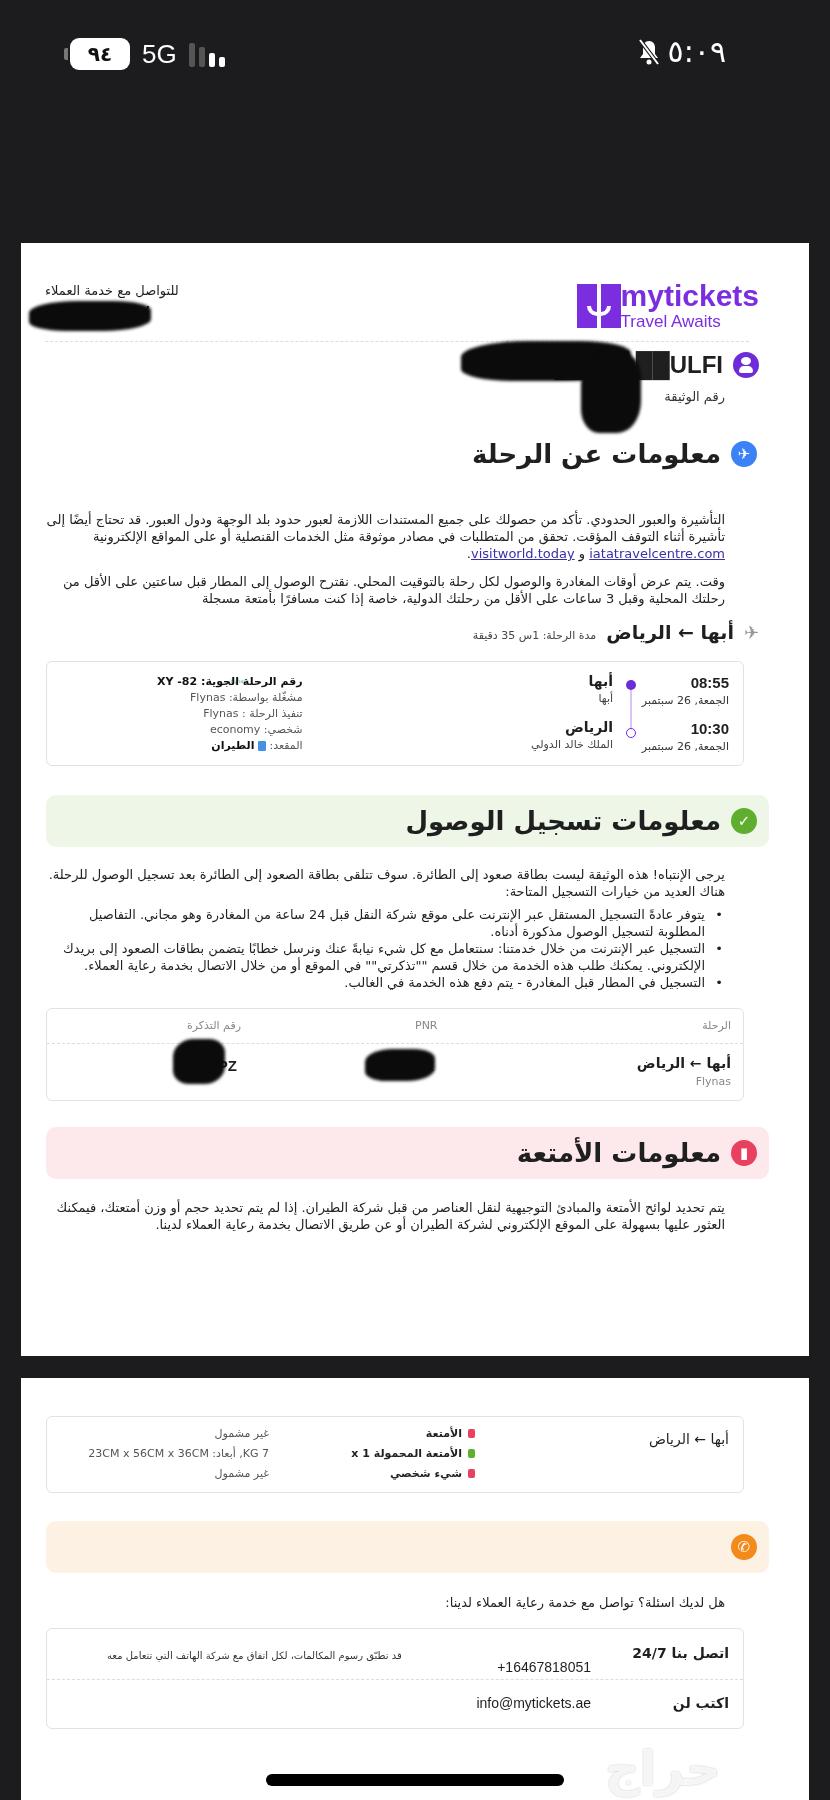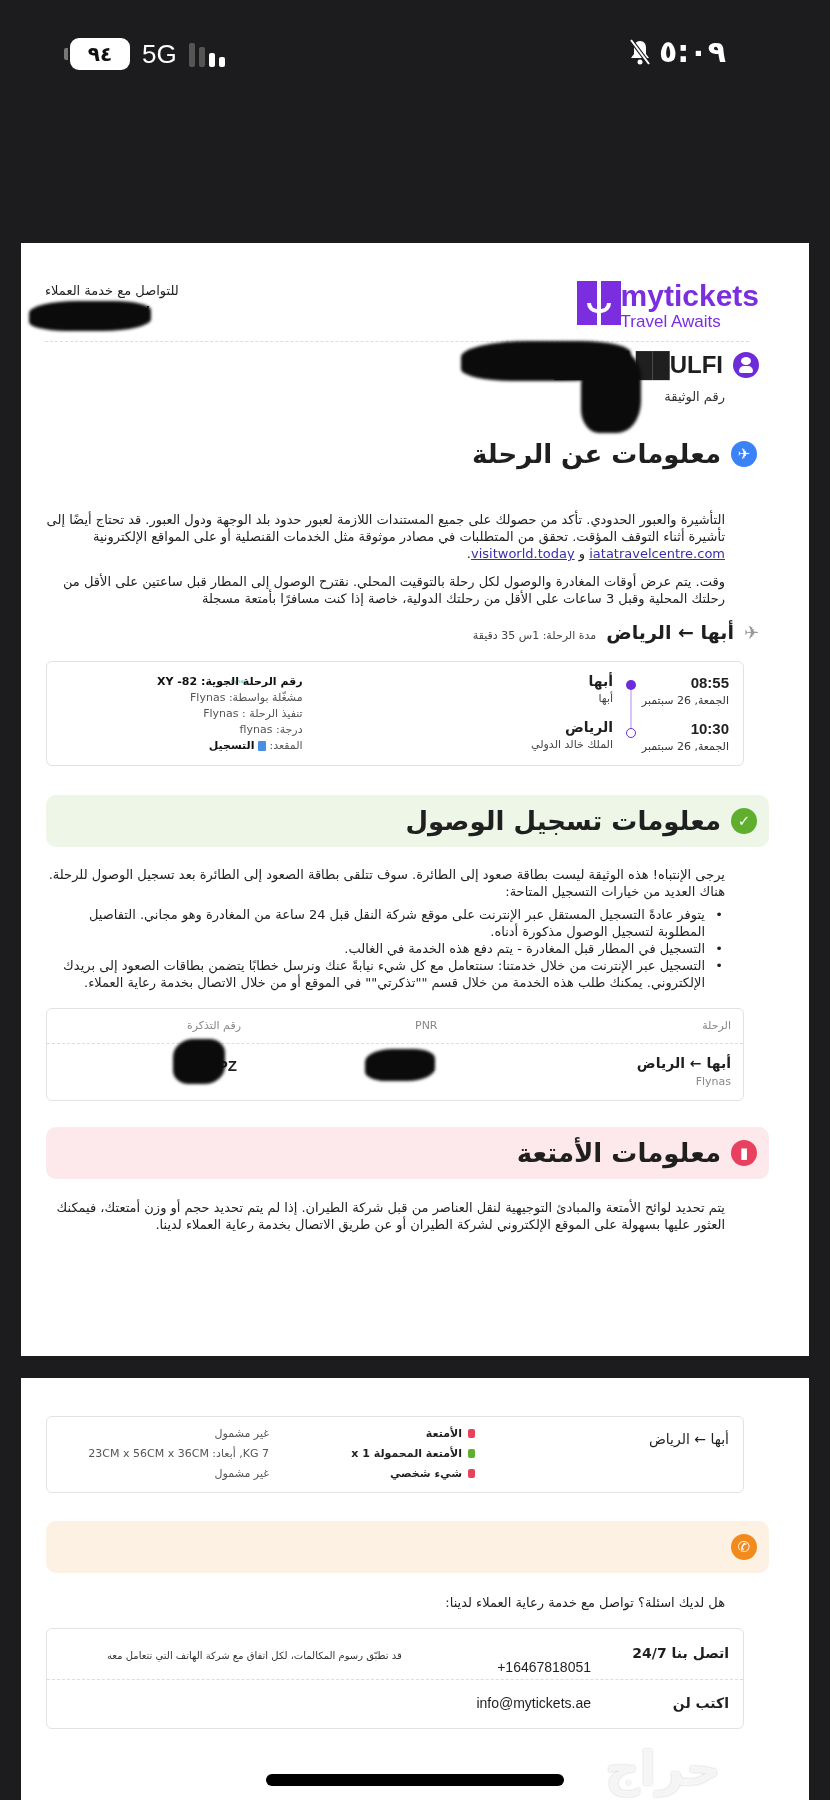--- a/index.html
+++ b/index.html
@@ -5,30 +5,30 @@
   * { box-sizing: border-box; margin: 0; padding: 0; }
   body { width: 830px; height: 1800px; background: #1c1c1e; font-family: "DejaVu Sans", sans-serif; overflow: hidden; position: relative; color: #1f1f1f; }
   .statusbar { position: absolute; top: 0; left: 0; width: 830px; height: 110px; color: #fff; }
   .sb-left { position: absolute; left: 70px; top: 38px; display: flex; align-items: center; gap: 12px; }
   .battery { position: relative; background: #fff; color: #111; border-radius: 9px; width: 60px; height: 32px; display: flex; align-items: center; justify-content: center; font-weight: bold; font-size: 20px; }
   .battery::before { content: ""; position: absolute; left: -6px; top: 10px; width: 4px; height: 12px; background: #777; border-radius: 2px 0 0 2px; }
   .net { font-size: 26px; font-family: "Liberation Sans", sans-serif; }
   .signal { display: flex; align-items: flex-end; gap: 4px; height: 26px; }
   .signal span { width: 6px; background: #fff; border-radius: 2px; }
   .signal span.dim { background: #555; }
-  .sb-right { position: absolute; right: 104px; top: 34px; display: flex; align-items: center; gap: 8px; font-size: 30px; font-weight: bold; }
+  .sb-right { position: absolute; right: 104px; top: 34px; display: flex; align-items: center; gap: 8px; font-size: 30px; font-weight: normal; }
   .bell { width: 22px; height: 28px; position: relative; }
 
   .page { position: absolute; left: 21px; width: 788px; background: #fff; }
   .page1 { top: 243px; height: 1113px; }
   .page2 { top: 1378px; height: 422px; }
   .rtl { direction: rtl; text-align: right; }
 
   .header { position: absolute; top: 0; left: 0; right: 0; height: 130px; }
-  .logo { position: absolute; right: 50px; top: 38px; display: flex; align-items: flex-start; direction: ltr; padding-left: 41px; }
+  .logo { position: absolute; right: 50px; top: 38px; display: flex; align-items: center; direction: ltr; padding-left: 41px; }
   .logo-mark { width: 44px; height: 44px; background: #7b2ee0; position: relative; }
   .logo-mark::after { content: ""; position: absolute; left: 20px; top: 0; width: 4px; height: 44px; background: #fff; }
   .logo-mark .smile { position: absolute; left: 10px; top: 22px; width: 24px; height: 10px; border: 4px solid #fff; border-top: none; border-radius: 0 0 14px 14px; z-index: 2; }
   .logo-text { color: #7b2ee0; font-family: "Liberation Sans", sans-serif; line-height: 1; }
   .logo-text .name { font-size: 30px; font-weight: bold; }
   .logo-text .tag { font-size: 17px; margin-top: 2px; }
   .support { position: absolute; left: 24px; top: 40px; font-size: 13px; }
   .support .code { font-size: 20px; margin-top: 4px; font-family: "Liberation Sans", sans-serif; letter-spacing: 1px; }
   .redact { position: absolute; background: #0b0b0b; border-radius: 40% 30% 40% 30%; filter: blur(1.5px); }
   .divider-dot { position: absolute; left: 24px; right: 60px; top: 98px; border-top: 1px dashed #ddd; }
@@ -169,38 +169,38 @@
     <div class="dot-empty"></div>
     <div class="fc-city" style="top:11px;">أبها</div>
     <div class="fc-sub" style="top:30px;">أبها</div>
     <div class="fc-city" style="top:57px;">الرياض</div>
     <div class="fc-sub" style="top:76px;">الملك خالد الدولي</div>
     <div class="airline-mini">flynas</div>
     <div class="fc-details">
       <div class="strong">رقم الرحلة الجوية: 82- XY</div>
       <div>مشغّلة بواسطة: Flynas</div>
       <div>تنفيذ الرحلة : Flynas</div>
-      <div>درجة: flynas</div>
+      <div>شخصي: economy</div>
       <div>
         <span>المقعد:</span>
         <span class="seat-icon"></span>
-        <span class="strong">التسجيل</span>
+        <span class="strong">الطيران</span>
       </div>
     </div>
   </div>
 
   <div class="section-head" style="top:552px;background:#eef6e8;">
     <span class="sicon" style="background:#5fae2e;">✓</span>
     <h2>معلومات تسجيل الوصول</h2>
   </div>
   <div class="para" style="top:623px;">يرجى الإنتباه! هذه الوثيقة ليست بطاقة صعود إلى الطائرة. سوف تتلقى بطاقة الصعود إلى الطائرة بعد تسجيل الوصول للرحلة. هناك العديد من خيارات التسجيل المتاحة:</div>
   <ul class="bullets" style="top:663px;">
     <li>يتوفر عادةً التسجيل المستقل عبر الإنترنت على موقع شركة النقل قبل 24 ساعة من المغادرة وهو مجاني. التفاصيل المطلوبة لتسجيل الوصول مذكورة أدناه.</li>
+    <li>التسجيل عبر الإنترنت من خلال خدمتنا: سنتعامل مع كل شيء نيابةً عنك ونرسل خطابًا يتضمن بطاقات الصعود إلى بريدك الإلكتروني. يمكنك طلب هذه الخدمة من خلال قسم ""تذكرتي"" في الموقع أو من خلال الاتصال بخدمة رعاية العملاء.</li>
     <li>التسجيل في المطار قبل المغادرة - يتم دفع هذه الخدمة في الغالب.</li>
-    <li>التسجيل عبر الإنترنت من خلال خدمتنا: سنتعامل مع كل شيء نيابةً عنك ونرسل خطابًا يتضمن بطاقات الصعود إلى بريدك الإلكتروني. يمكنك طلب هذه الخدمة من خلال قسم ""تذكرتي"" في الموقع أو من خلال الاتصال بخدمة رعاية العملاء.</li>
   </ul>
 
   <div class="card pnr-card">
     <div class="pnr-head" style="right:12px;">الرحلة</div>
     <div class="pnr-head" style="left:368px;">PNR</div>
     <div class="pnr-head" style="left:140px;">رقم التذكرة</div>
     <div class="pnr-sep"></div>
     <div class="pnr-route">أبها ← الرياض</div>
     <div class="pnr-air">Flynas</div>
     <div class="pnr-val" style="left:336px;color:#7ab648;">███PZ</div>

